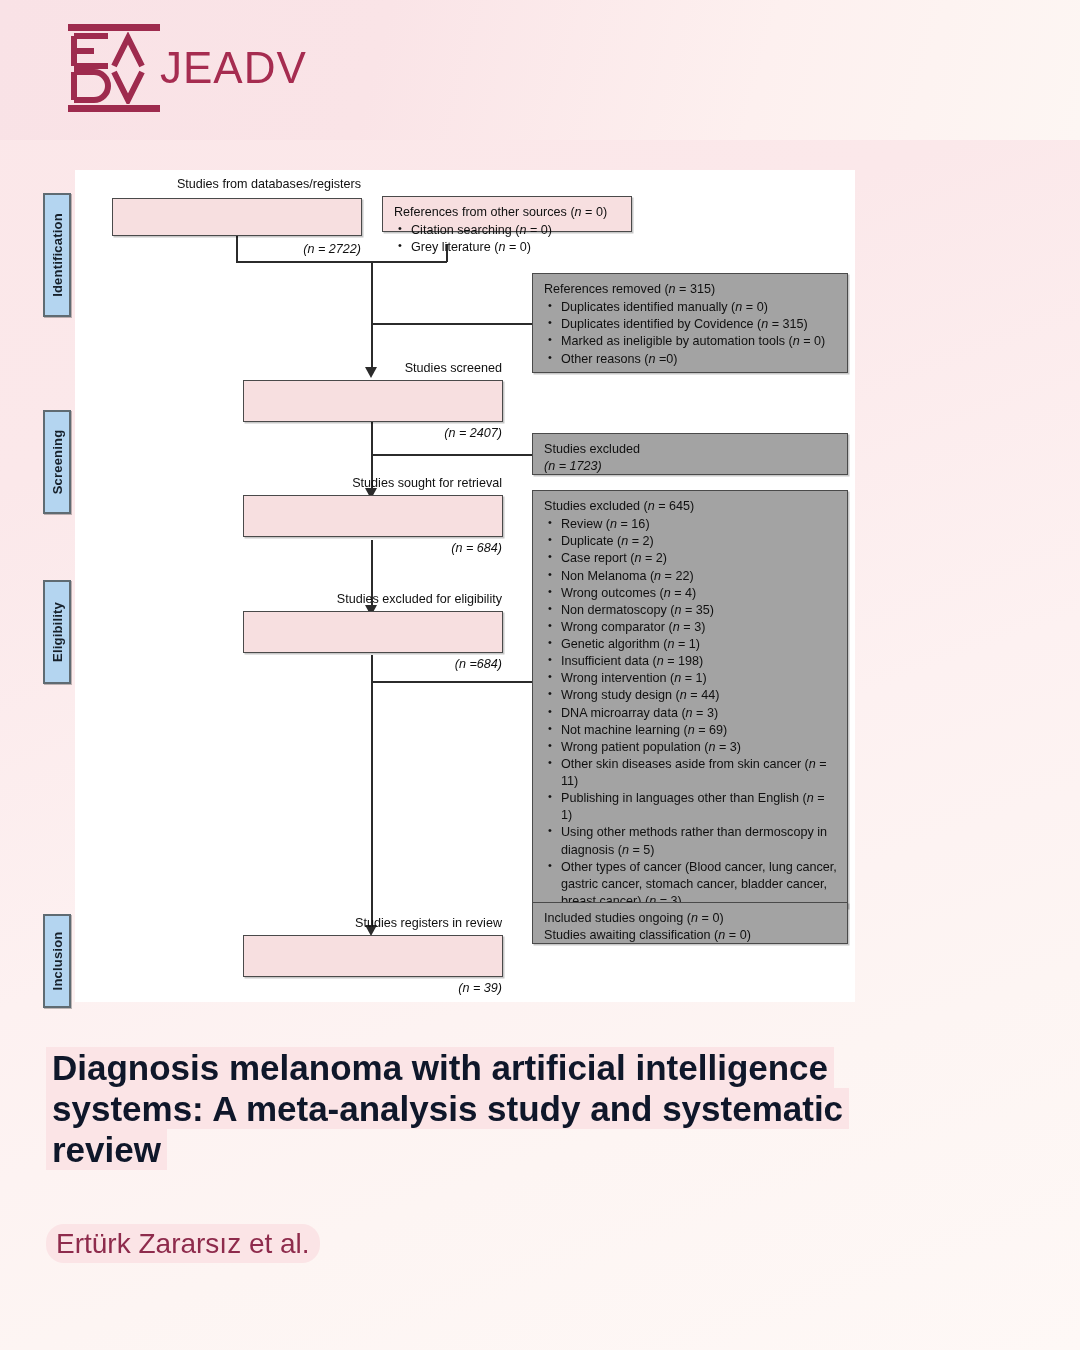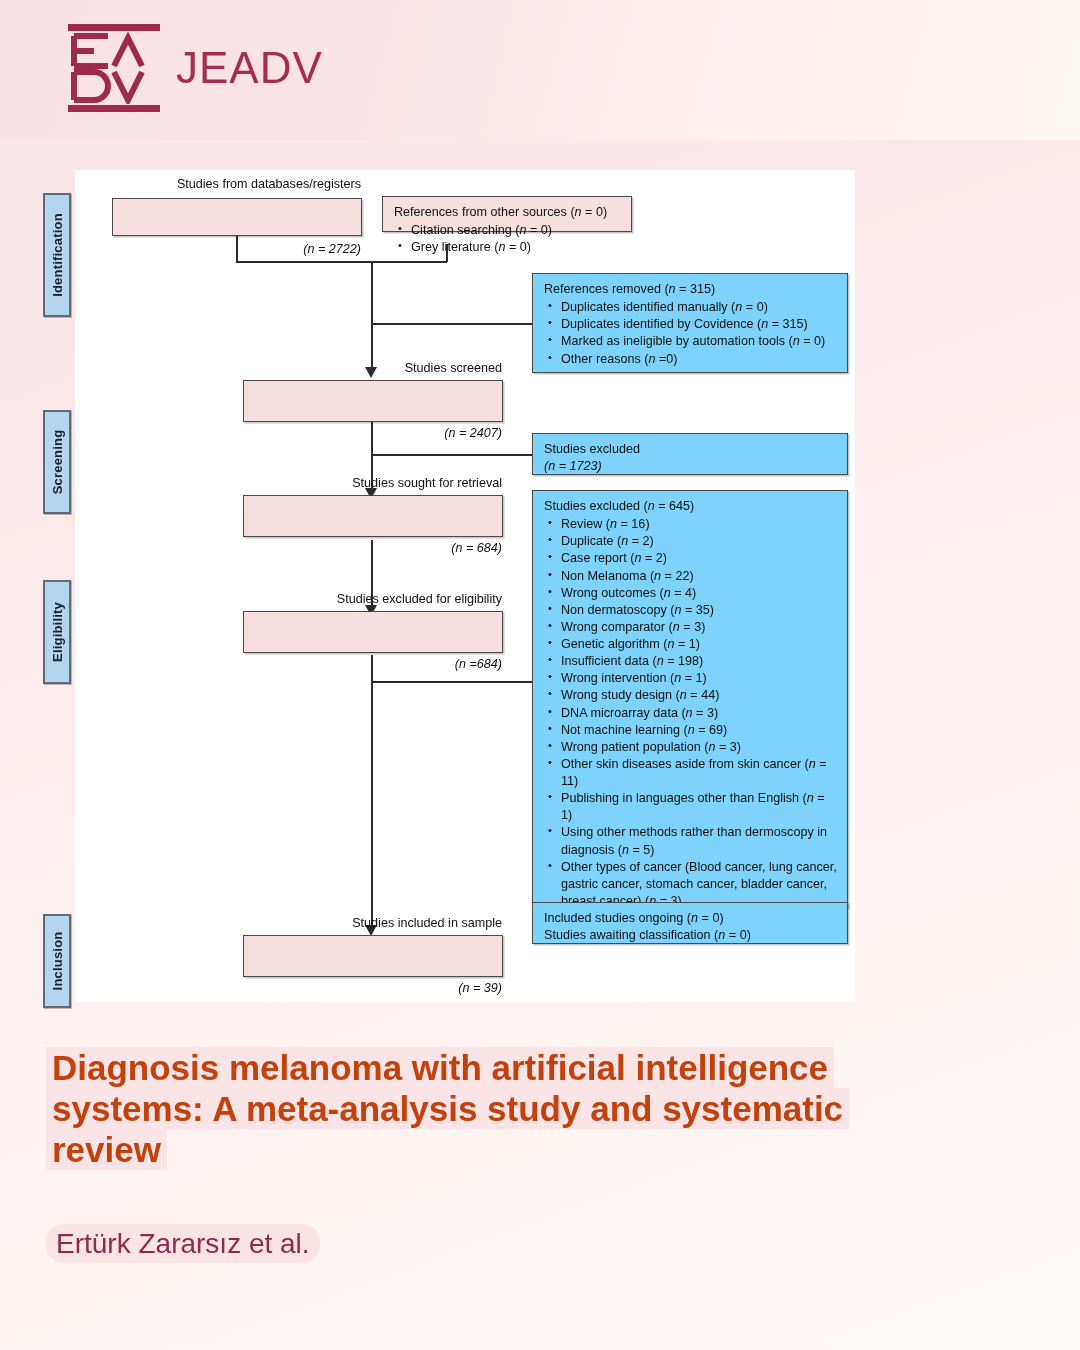--- a/index.html
+++ b/index.html
@@ -8,59 +8,59 @@
     font-family:"Liberation Sans", sans-serif;
     background:#fdf2f2;
     overflow:hidden;
   }
   .page{position:relative;width:1080px;height:1350px;
     background:linear-gradient(160deg,#fbe7e9 0%,#fbe8ea 28%,#fdf1f1 58%,#fdf5f3 78%,#fef8f6 100%);}
 
   
   .header{position:absolute;left:0;top:0;width:1080px;height:140px;
     background:linear-gradient(105deg,#f9e2e6 0%,#fae4e7 35%,#fdf0ef 70%,#fdf6f3 100%);}
-  .logo{position:absolute;left:68px;top:24px;display:flex;align-items:center;gap:16px;}
+  .logo{position:absolute;left:68px;top:24px;display:flex;align-items:center;}
   .mark{position:relative;width:92px;height:88px;}
   .mark .bar{position:absolute;left:0;width:92px;height:7px;background:#9e2b4e;}
   .mark .bar.top{top:0;}
   .mark .bar.bot{bottom:0;}
   .mark svg{position:absolute;left:0;top:8px;}
   .wordmark{font-size:44px;letter-spacing:1px;color:#a62c50;font-weight:400;
     font-family:"Liberation Sans", sans-serif;}
 
   
   .canvas{position:absolute;left:75px;top:170px;width:780px;height:832px;background:#ffffff;}
 
   .stage{position:absolute;width:24px;background:#b4d5f0;border:2px solid #5f6b72;
     box-shadow:1px 1px 0 rgba(0,0,0,.25);}
   .stage span{position:absolute;left:50%;top:50%;white-space:nowrap;
     transform:translate(-50%,-50%) rotate(-90deg);
     font-size:13px;font-weight:bold;color:#17212b;letter-spacing:.2px;}
 
   .box{position:absolute;border:1.6px solid #4a4a4a;box-sizing:border-box;
     font-size:12.6px;color:#101010;line-height:1.36;}
   .box.pink{background:#f7dfe0;box-shadow:1.5px 1.5px 0 rgba(0,0,0,.22);}
-  .box.white{background:#7dd3fc;box-shadow:1.5px 1.5px 0 rgba(0,0,0,.22);}
+  .box.white{background:#a3a3a3;box-shadow:1.5px 1.5px 0 rgba(0,0,0,.22);}
   .box.center{display:flex;flex-direction:column;align-items:flex-end;justify-content:center;text-align:center;gap:48px;}
   .box.left{padding:7px 9px 7px 11px;}
   .box .ln{display:block;}
   ul.b{margin:1px 0 0 0;padding:0;list-style:none;}
   ul.b li{position:relative;padding-left:17px;margin:0;}
   ul.b li::before{content:"\2022";position:absolute;left:4px;top:-1px;font-size:11px;color:#111;}
   .it{font-style:italic;}
 
   
   .ln-v{position:absolute;width:1.6px;background:#2b2b2b;}
   .ln-h{position:absolute;height:1.6px;background:#2b2b2b;}
   .arrow{position:absolute;width:0;height:0;border-left:6.5px solid transparent;
     border-right:6.5px solid transparent;border-top:11px solid #2b2b2b;}
 
   
   .title{position:absolute;left:46px;top:1048px;width:830px;
-    font-size:35px;line-height:1.17;font-weight:bold;color:#c2410c;}
+    font-size:35px;line-height:1.17;font-weight:bold;color:#0f172a;}
   .title .hl{background:#fbe4e6;padding:1px 6px;box-decoration-break:clone;
     -webkit-box-decoration-break:clone;}
   .authors{position:absolute;left:46px;top:1228px;
     font-size:28px;color:#8e2b4c;}
   .authors .hl{background:#fbe4e6;padding:4px 10px;border-radius:18px;}
 </style>
 </head>
 <body>
 
 <div class="page">
@@ -182,21 +182,21 @@
         <li>Wrong patient population (<i>n</i> = 3)</li>
         <li>Other skin diseases aside from skin cancer (<i>n</i> = 11)</li>
         <li>Publishing in languages other than English (<i>n</i> = 1)</li>
         <li>Using other methods rather than dermoscopy in diagnosis (<i>n</i> = 5)</li>
         <li>Other types of cancer (Blood cancer, lung cancer, gastric cancer, stomach cancer, bladder cancer, breast cancer) (<i>n</i> = 3)</li>
         <li>Small sample study = 150</li>
       </ul>
     </div>
 
     <div class="box pink center" style="left:168px;top:765px;width:260px;height:42px;">
-      <span class="ln">Studies included in sample</span>
+      <span class="ln">Studies registers in review</span>
       <span class="ln it">(<i>n</i> = 39)</span>
     </div>
 
     <div class="box white left" style="left:457px;top:732px;width:316px;height:42px;">
       <span class="ln">Included studies ongoing (<i>n</i> = 0)</span>
       <span class="ln">Studies awaiting classification (<i>n</i> = 0)</span>
     </div>
 
   </div>
 

